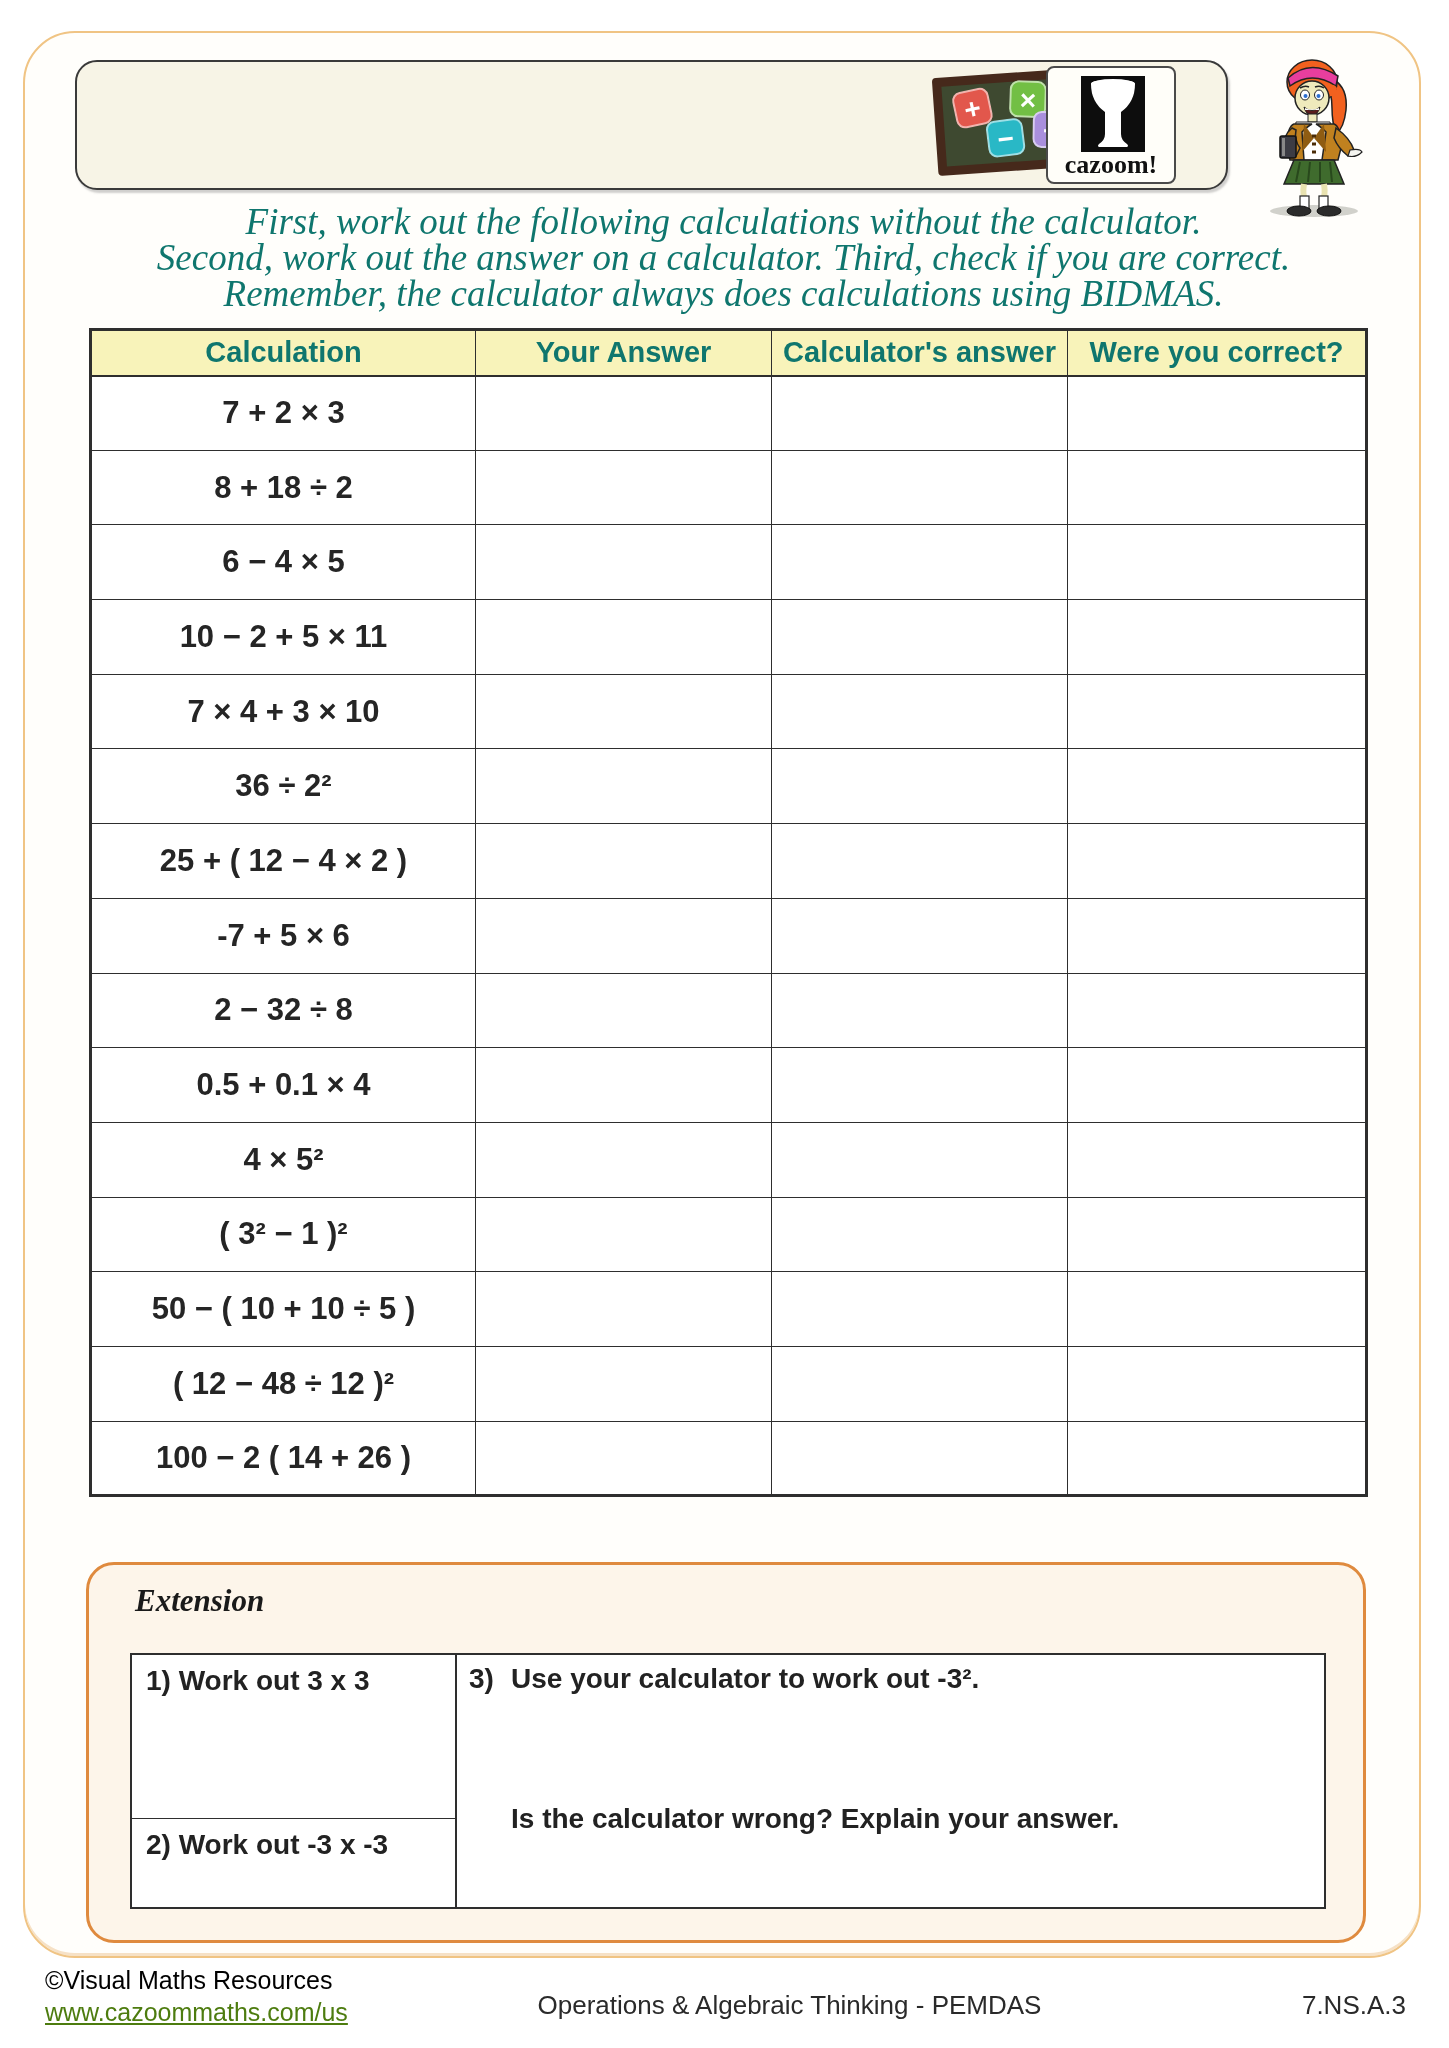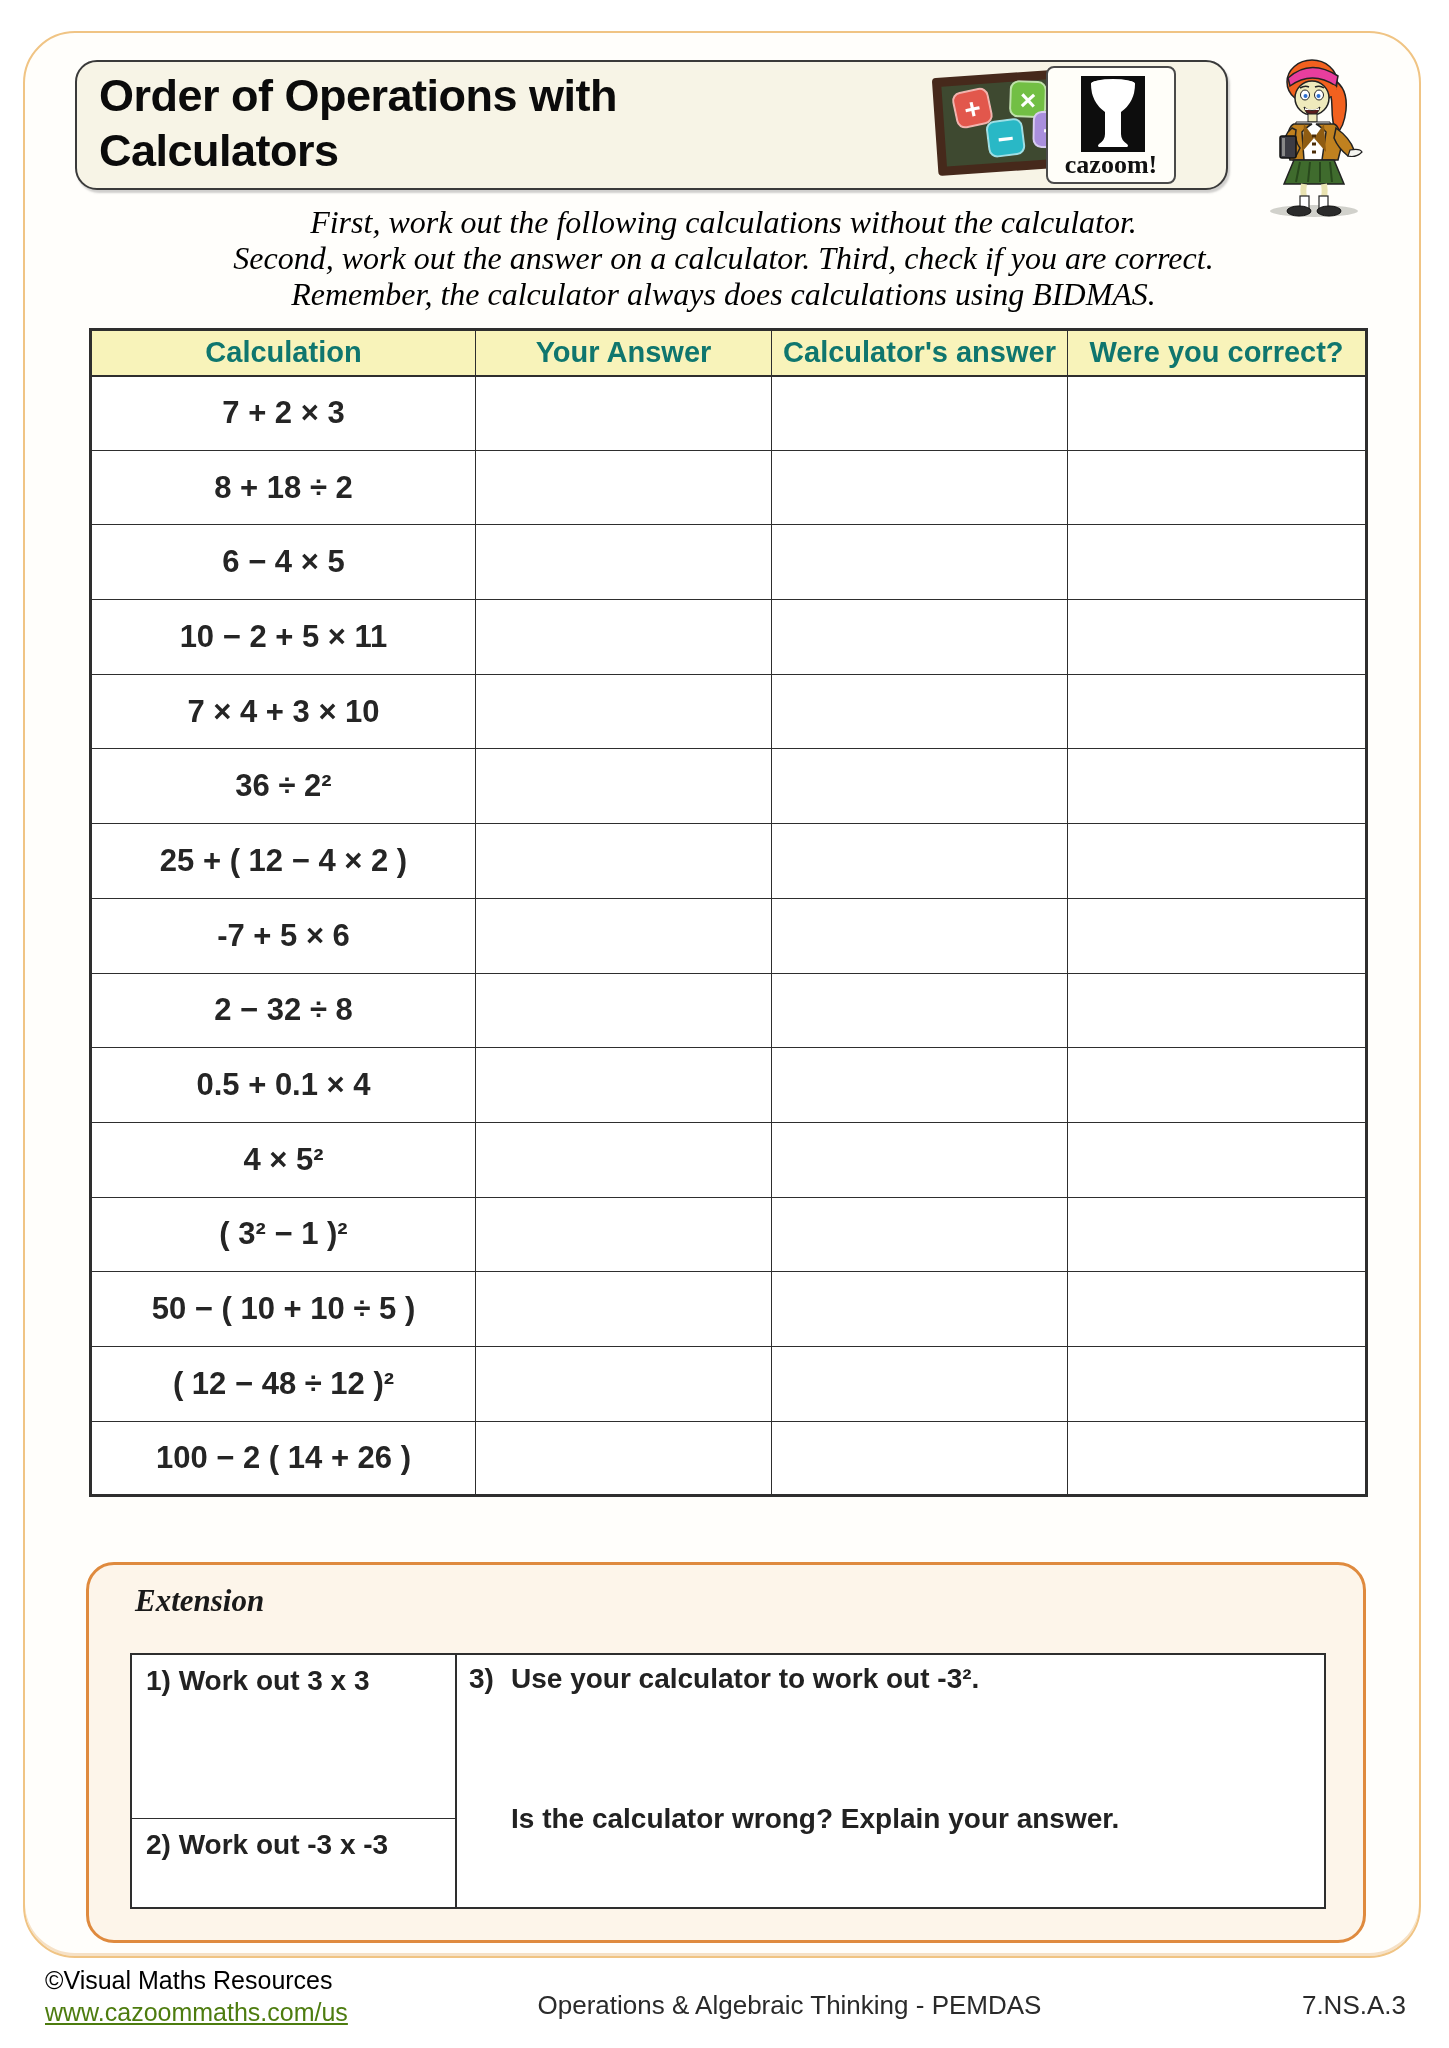--- a/index.html
+++ b/index.html
@@ -33,21 +33,21 @@
   .cazoom-box { position:absolute; left:969px; top:4px; width:130px; height:118px;
     background:#fffef9; border:2px solid #4a4a4a; border-radius:8px; }
   .cazoom-square { position:absolute; left:33px; top:8px; width:64px; height:76px; background:#0d0d0d; }
   .cazoom-text { position:absolute; left:0; top:82px; width:100%; text-align:center;
     font-family:"Liberation Serif", serif; font-weight:bold; font-size:26px; color:#111; }
 
   .girl { position:absolute; left:1252px; top:52px; }
 
   
   .instructions { position:absolute; left:89px; top:204px; width:1269px; text-align:center;
-    font-family:"Liberation Serif", serif; font-style:italic; font-size:32px; line-height:36px; color:#000000; }
+    font-family:"Liberation Serif", serif; font-style:italic; font-size:37px; line-height:36px; color:#0f766e; }
 
   
   table.calc-table { position:absolute; left:89px; top:328px; width:1276px;
     border-collapse:collapse; table-layout:fixed; background:#ffffff; }
   table.calc-table, .calc-table th, .calc-table td { border:1.6px solid #2e2e2e; }
   table.calc-table { border:3px solid #2e2e2e; }
   .calc-table th { height:46px; background:#f8f3ba; font-size:29px; font-weight:bold;
     color:#0f766e; border-bottom:2.6px solid #2e2e2e; }
   .calc-table td { height:74.7px; }
   .calc-table td.calc-cell { font-size:31px; font-weight:bold; color:#252525; text-align:center; }
@@ -78,24 +78,20 @@
   .footer-standard { position:absolute; left:1180px; top:1990px; width:226px; text-align:right;
     font-size:26px; color:#2a2a2a; }
 </style>
 </head>
 <body>
 
 <div class="page">
   <div class="outer-border"></div>
 
   <div class="title-box">
-    <div class="title-text">
-      <div>Order of Operations with</div>
-      <div>Calculators</div>
-    </div>
 
     <div class="chalkboard">
       <div class="tile tile-plus" style="background: rgb(226, 87, 76);">+</div>
       <div class="tile tile-times" style="background: rgb(114, 191, 68);">×</div>
       <div class="tile tile-minus" style="background: rgb(41, 184, 198);">−</div>
       <div class="tile tile-div" style="background: rgb(169, 143, 221);">÷</div>
     </div>
 
     <div class="cazoom-box">
       <div class="cazoom-square">

